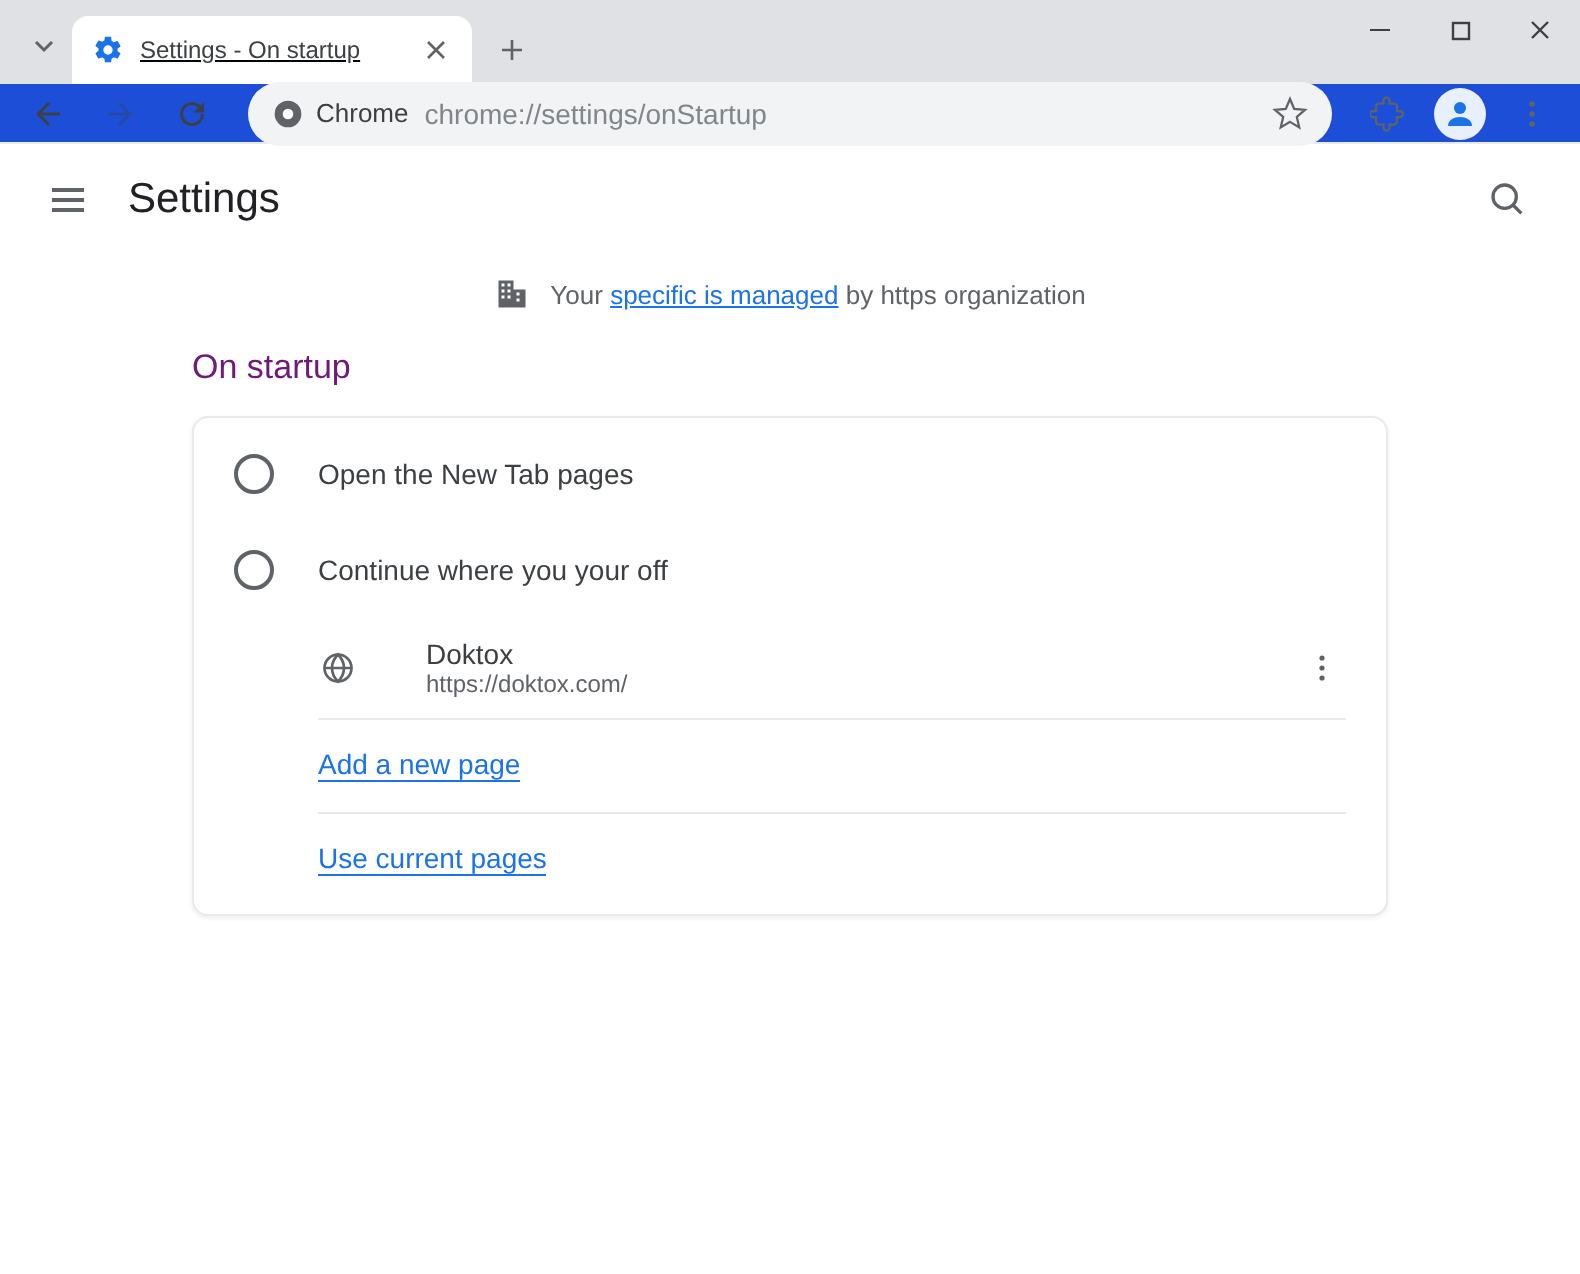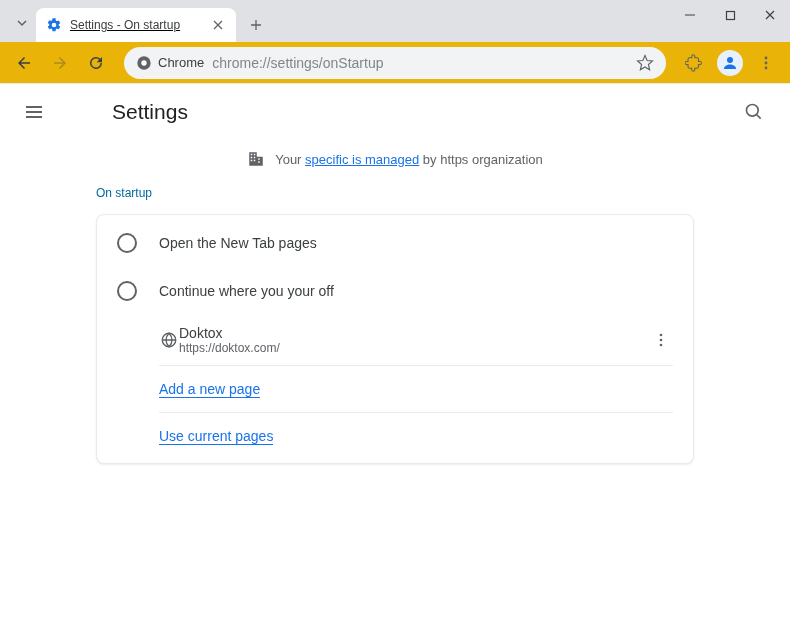--- a/index.html
+++ b/index.html
@@ -10,50 +10,50 @@
 .tab-dropdown { width: 28px; height: 34px; display: flex; align-items: center; justify-content: center; margin-bottom: 2px; }
 .tab { background: #fff; height: 34px; border-radius: 8px 8px 0 0; display: flex; align-items: center; padding: 0 10px; min-width: 200px; gap: 8px; margin-bottom: 0; text-decoration: underline; }
 .tab-favicon { width: 16px; height: 16px; display: flex; align-items: center; justify-content: center; }
 .tab-title { font-size: 12px; color: #3c4043; flex: 1; }
 .tab-close { width: 16px; height: 16px; display: flex; align-items: center; justify-content: center; cursor: pointer; }
 .new-tab { width: 28px; height: 28px; display: flex; align-items: center; justify-content: center; margin-left: 6px; margin-bottom: 3px; cursor: pointer; }
 .window-controls { margin-left: auto; display: flex; height: 42px; align-items: flex-start; }
 .win-btn { width: 40px; height: 30px; display: flex; align-items: center; justify-content: center; cursor: pointer; }
 
 
-.toolbar { height: 42px; background: #eab308; display: flex; align-items: center; padding: 0 8px; gap: 4px; border-bottom: 1px solid #e8eaed; }
+.toolbar { height: 30px; background: #1d4ed8; display: flex; align-items: center; padding: 0 8px; gap: 4px; border-bottom: 1px solid #e8eaed; }
 .nav-btn { width: 32px; height: 32px; display: flex; align-items: center; justify-content: center; border-radius: 50%; cursor: pointer; }
 .nav-btn.disabled { opacity: 0.35; }
 .addr-bar { flex: 1; height: 32px; background: #f1f3f4; border-radius: 16px; display: flex; align-items: center; padding: 0 12px; gap: 8px; margin: 0 8px; }
 .addr-chip { display: flex; align-items: center; gap: 6px; font-size: 13px; color: #3c4043; }
 .addr-url { font-size: 14px; color: #80868b; }
 .addr-right { margin-left: auto; display: flex; gap: 8px; align-items: center; }
 .tb-icon { width: 32px; height: 32px; display: flex; align-items: center; justify-content: center; cursor: pointer; border-radius: 50%; }
 .avatar { width: 26px; height: 26px; border-radius: 50%; background: #e8f0fe; display: flex; align-items: center; justify-content: center; }
 
 
 .settings-header { height: 56px; display: flex; align-items: center; padding: 0 20px; }
 .menu-burger { width: 28px; height: 28px; display: flex; align-items: center; justify-content: center; cursor: pointer; margin-right: 16px; }
-.settings-title { font-size: 21px; color: #202124; font-weight: 500; margin-left: 48px; }
+.settings-title { font-size: 21px; color: #202124; font-weight: 500; }
 .search-btn { margin-left: auto; width: 32px; height: 32px; display: flex; align-items: center; justify-content: center; cursor: pointer; }
 
 
 .managed-banner { display: flex; align-items: center; justify-content: center; gap: 10px; padding: 10px 0 18px; font-size: 13px; color: #5f6368; }
 .managed-banner a { color: #1a73e8; text-decoration: underline; }
 
 
 .content { padding: 0 96px; }
-.section-title { font-size: 12px; color: #0369a1; margin-bottom: 14px; font-weight: 500; }
+.section-title { font-size: 17px; color: #701a75; margin-bottom: 14px; font-weight: 500; }
 .card { background: #fff; border: 1px solid #e8eaed; border-radius: 8px; box-shadow: 0 1px 2px rgba(60,64,67,0.1); padding: 4px 0; }
 .radio-row { display: flex; align-items: center; padding: 14px 20px; gap: 22px; cursor: pointer; }
 .radio { width: 20px; height: 20px; border: 2px solid #5f6368; border-radius: 50%; display: flex; align-items: center; justify-content: center; flex-shrink: 0; }
 .radio.selected { border-color: #1a73e8; }
 .radio.selected::after { content: ''; width: 10px; height: 10px; background: #1a73e8; border-radius: 50%; }
 .radio-label { font-size: 14px; color: #3c4043; }
-.page-entry { display: flex; align-items: center; padding: 10px 20px 10px 62px; gap: 0; }
+.page-entry { display: flex; align-items: center; padding: 10px 20px 10px 62px; gap: 34px; }
 .globe-icon { width: 20px; height: 20px; display: flex; align-items: center; justify-content: center; flex-shrink: 0; color:#5f6368; }
 .page-info { flex: 1; }
 .page-name { font-size: 14px; color: #3c4043; }
 .page-url { font-size: 12px; color: #5f6368; }
 .more-btn { width: 24px; display: flex; align-items: center; justify-content: center; cursor: pointer; }
 .entry-divider { height: 1px; background: #e8eaed; margin-left: 62px; margin-right: 20px; }
 .link-row { padding: 14px 20px 14px 62px; }
 .link-row a { color: #1a73e8; font-size: 14px; text-decoration: none; border-bottom: 1px solid #1a73e8; cursor: pointer; }
 
 svg { display: block; }

